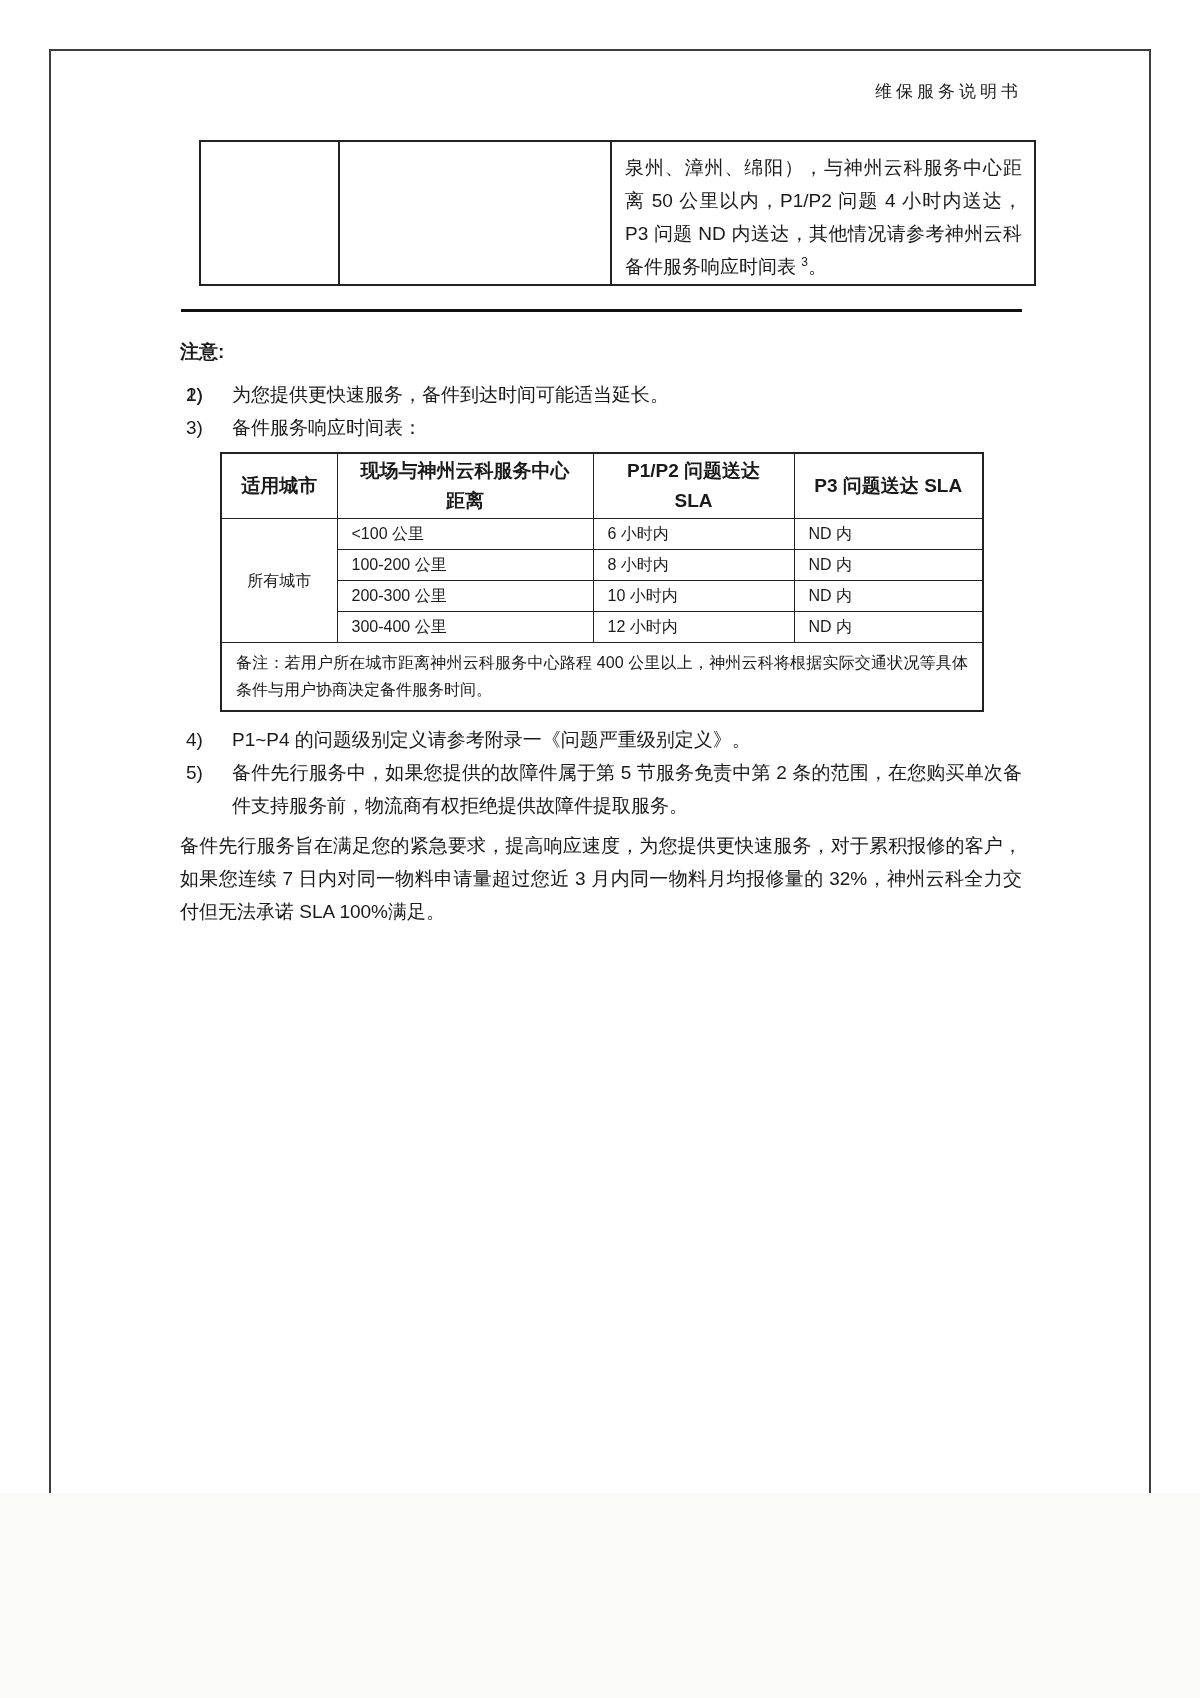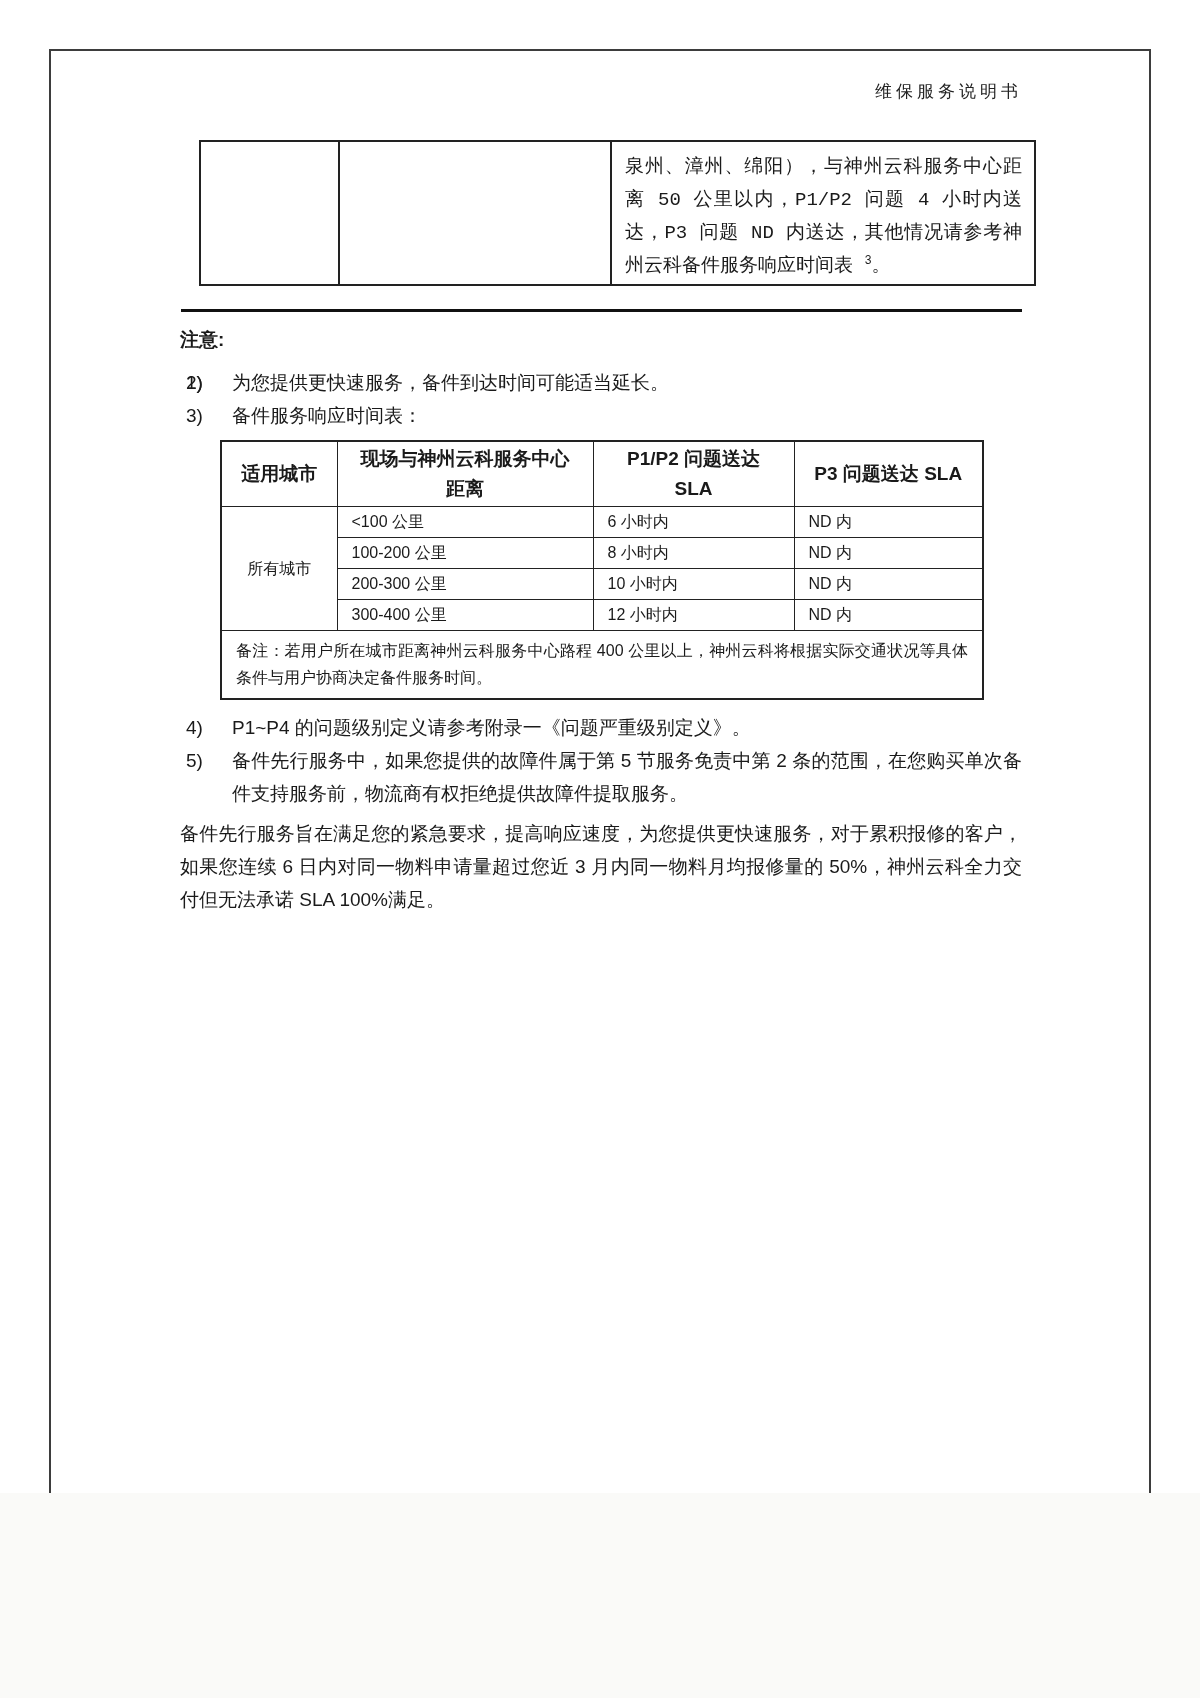--- a/index.html
+++ b/index.html
@@ -17,26 +17,26 @@
     font-family:"Liberation Serif","DejaVu Serif",serif;
     font-size:17px; letter-spacing:4px; color:#222;
   }
   
   .cont-table {
     position:absolute; left:199px; top:140px; width:837px; height:146px;
     border:2px solid #222; box-sizing:border-box; display:flex; background:#fff;
   }
   .ct-col1 { width:139px; border-right:2px solid #222; box-sizing:border-box; }
   .ct-col2 { width:272px; border-right:2px solid #222; box-sizing:border-box; }
-  .ct-col3 { flex:1; padding:9px 12px 16px 13px; font-size:19px; line-height:33px; text-align:justify;font-family:Liberation Mono, monospace; }
+  .ct-col3 { flex:1; padding:9px 12px 16px 13px; font-size:19px; line-height:33px; text-align:justify; }
   .ct-col3 sup { font-size:12px; line-height:0; }
   .section-rule { position:absolute; left:181px; top:309px; width:841px; height:3px; background:#111; }
 
   .content { position:absolute; left:180px; top:323px; width:842px; font-size:19px; line-height:33px; }
-  .notice-heading { font-weight:bold; margin:0 0 10px 0; }
+  .notice-heading { font-weight:bold; margin:12px 0 10px 0; }
   .li { position:relative; padding-left:52px; text-align:justify; margin:0; }
   .li .num { position:absolute; left:6px; }
 
   table.sla { border-collapse:collapse; table-layout:fixed; width:762px; margin:8px 0 11px 40px; border:2px solid #222; }
   .sla col.c1 { width:116px; } .sla col.c2 { width:256px; }
   .sla col.c3 { width:201px; } .sla col.c4 { width:189px; }
   .sla th, .sla td { border:1px solid #222; box-sizing:border-box; }
   .sla th { font-weight:bold; font-size:19px; text-align:center; line-height:30px; padding:2px 4px; vertical-align:middle; }
   .sla td { font-size:16px; height:31px; line-height:30px; padding:0 6px 0 14px; vertical-align:middle; }
   .sla td.city { text-align:center; padding:0; }
@@ -132,19 +132,19 @@
 
     <div class="li">
       <span class="num">4)</span>
       <span>P1~P4 的问题级别定义请参考附录一《问题严重级别定义》。</span>
     </div>
     <div class="li">
       <span class="num">5)</span>
       <span>备件先行服务中，如果您提供的故障件属于第 5 节服务免责中第 2 条的范围，在您购买单次备件支持服务前，物流商有权拒绝提供故障件提取服务。</span>
     </div>
 
-    <p class="closing">备件先行服务旨在满足您的紧急要求，提高响应速度，为您提供更快速服务，对于累积报修的客户，如果您连续 6 日内对同一物料申请量超过您近 3 月内同一物料月均报修量的 50%，神州云科全力交付但无法承诺 SLA 100%满足。</p>
+    <p class="closing">备件先行服务旨在满足您的紧急要求，提高响应速度，为您提供更快速服务，对于累积报修的客户，如果您连续 7 日内对同一物料申请量超过您近 3 月内同一物料月均报修量的 32%，神州云科全力交付但无法承诺 SLA 100%满足。</p>
   </div>
 
   <div class="footer">
     <span class="pg">14</span><span class="sep">/</span><span class="pg">27</span>
   </div>
 </div>
 
 </body></html>

